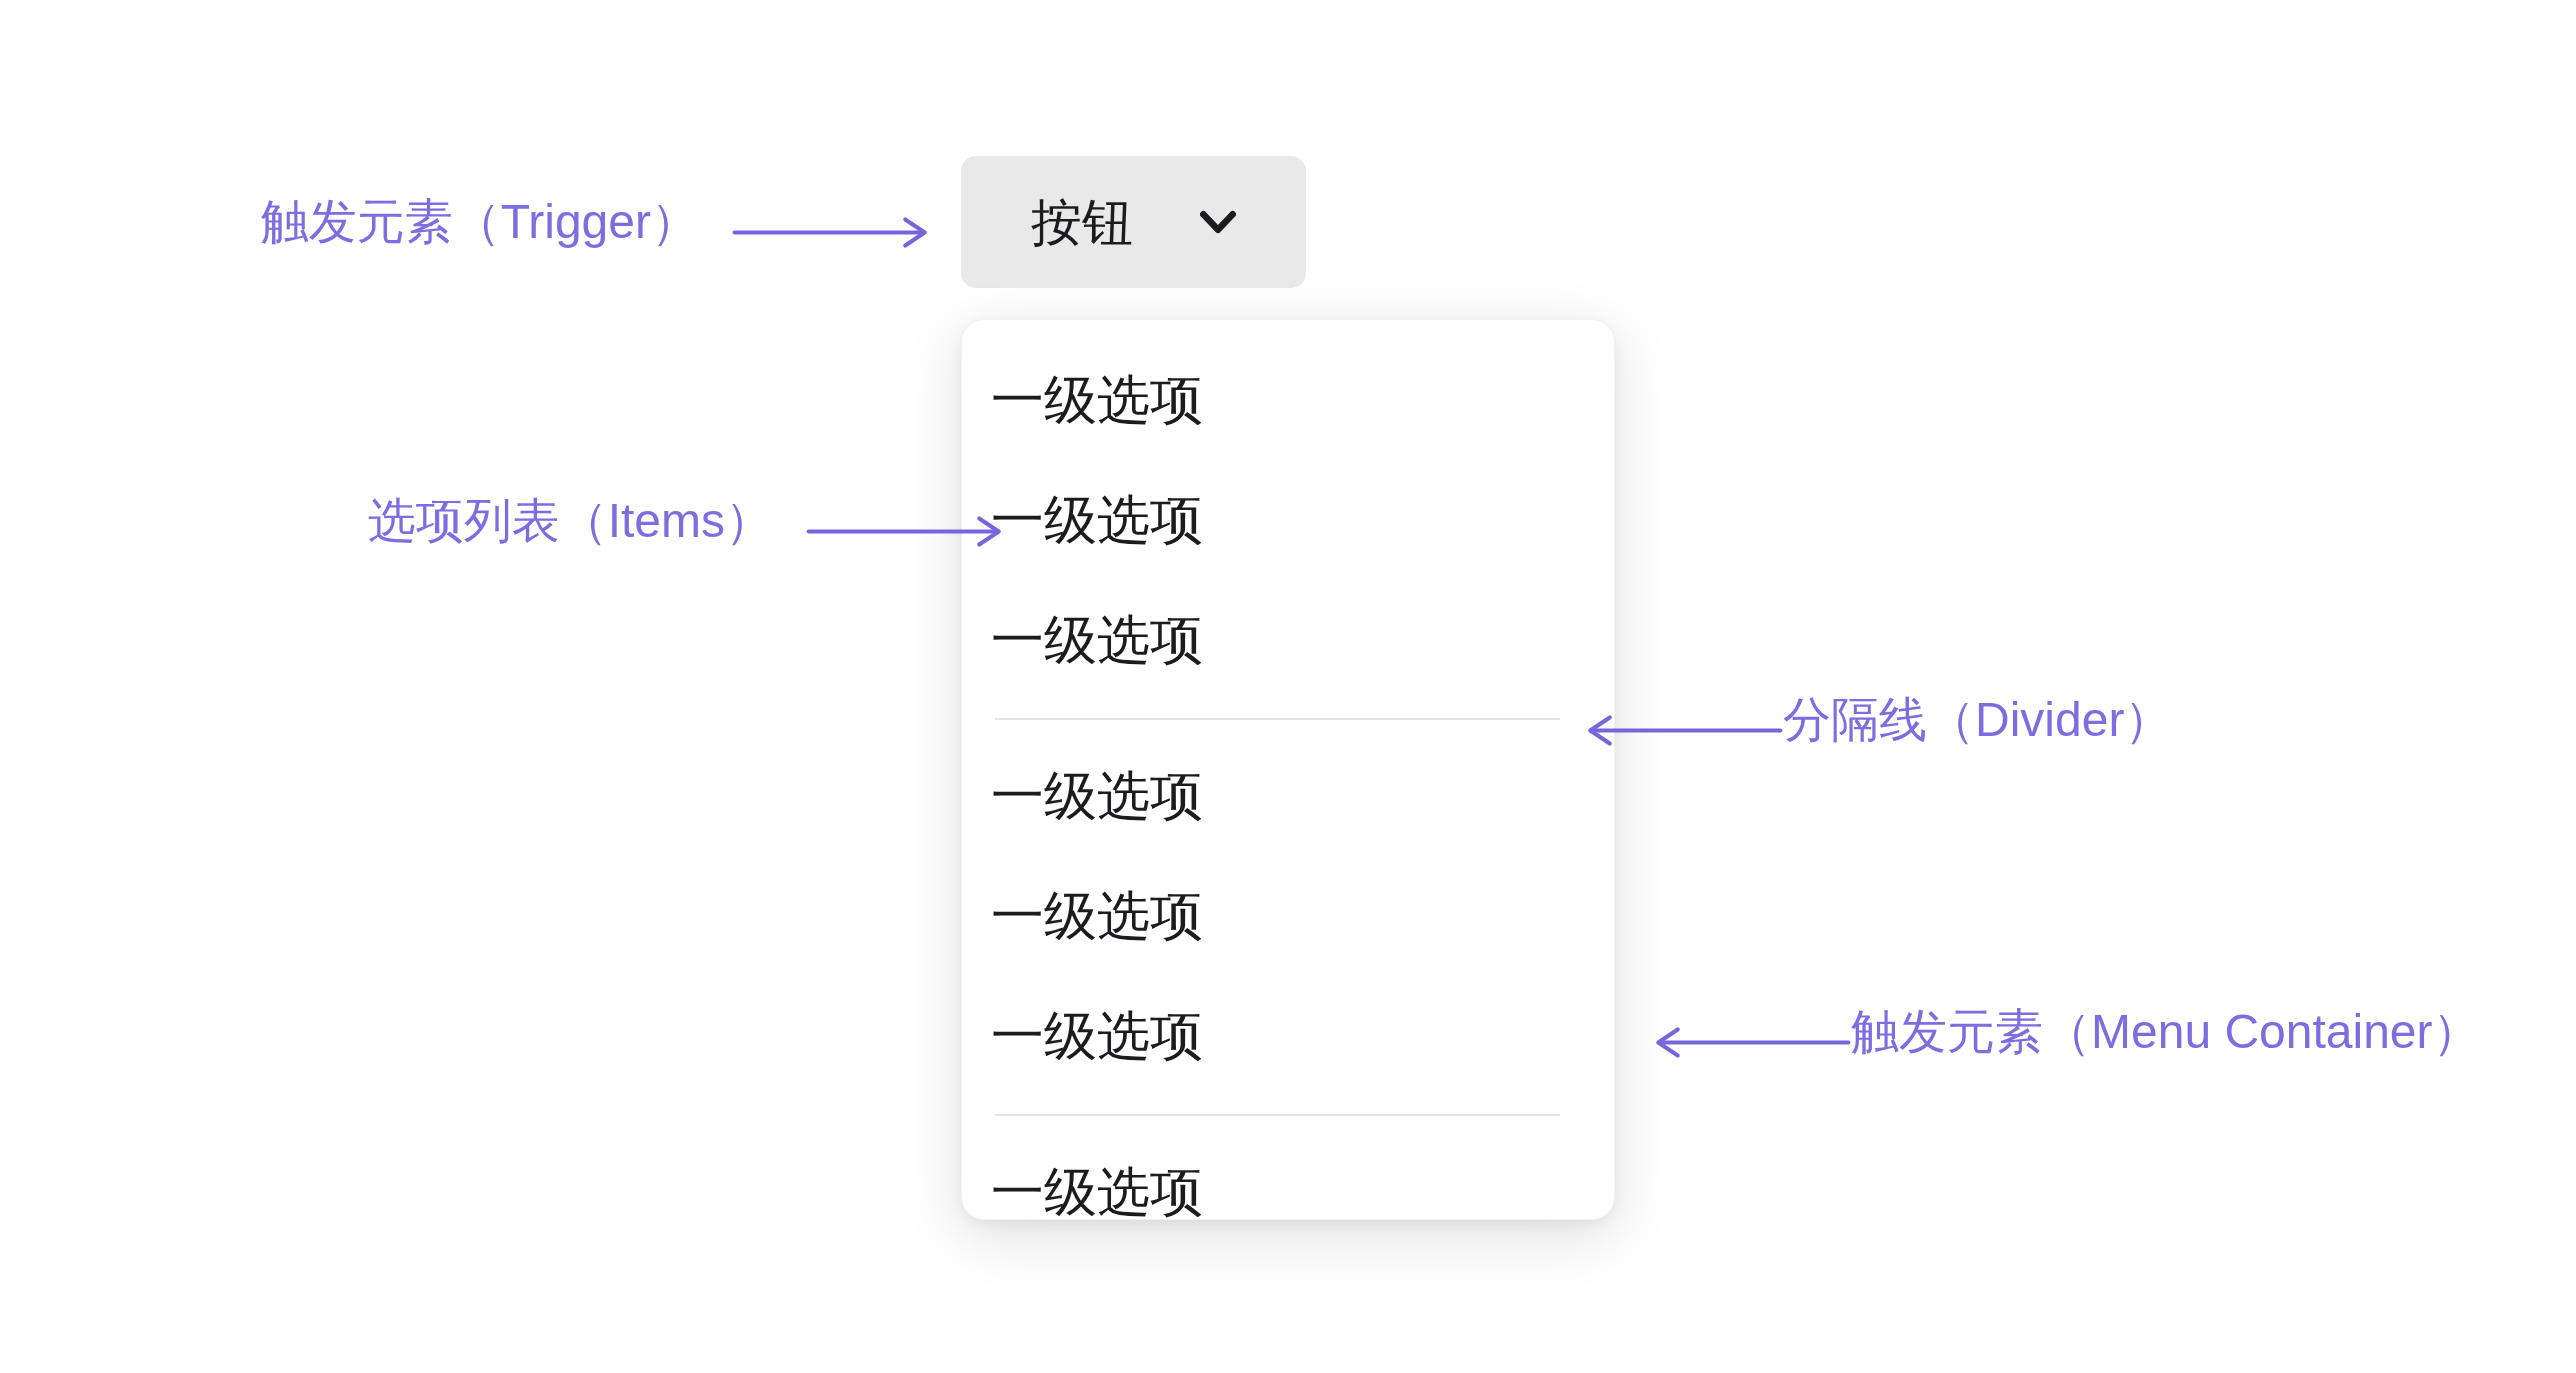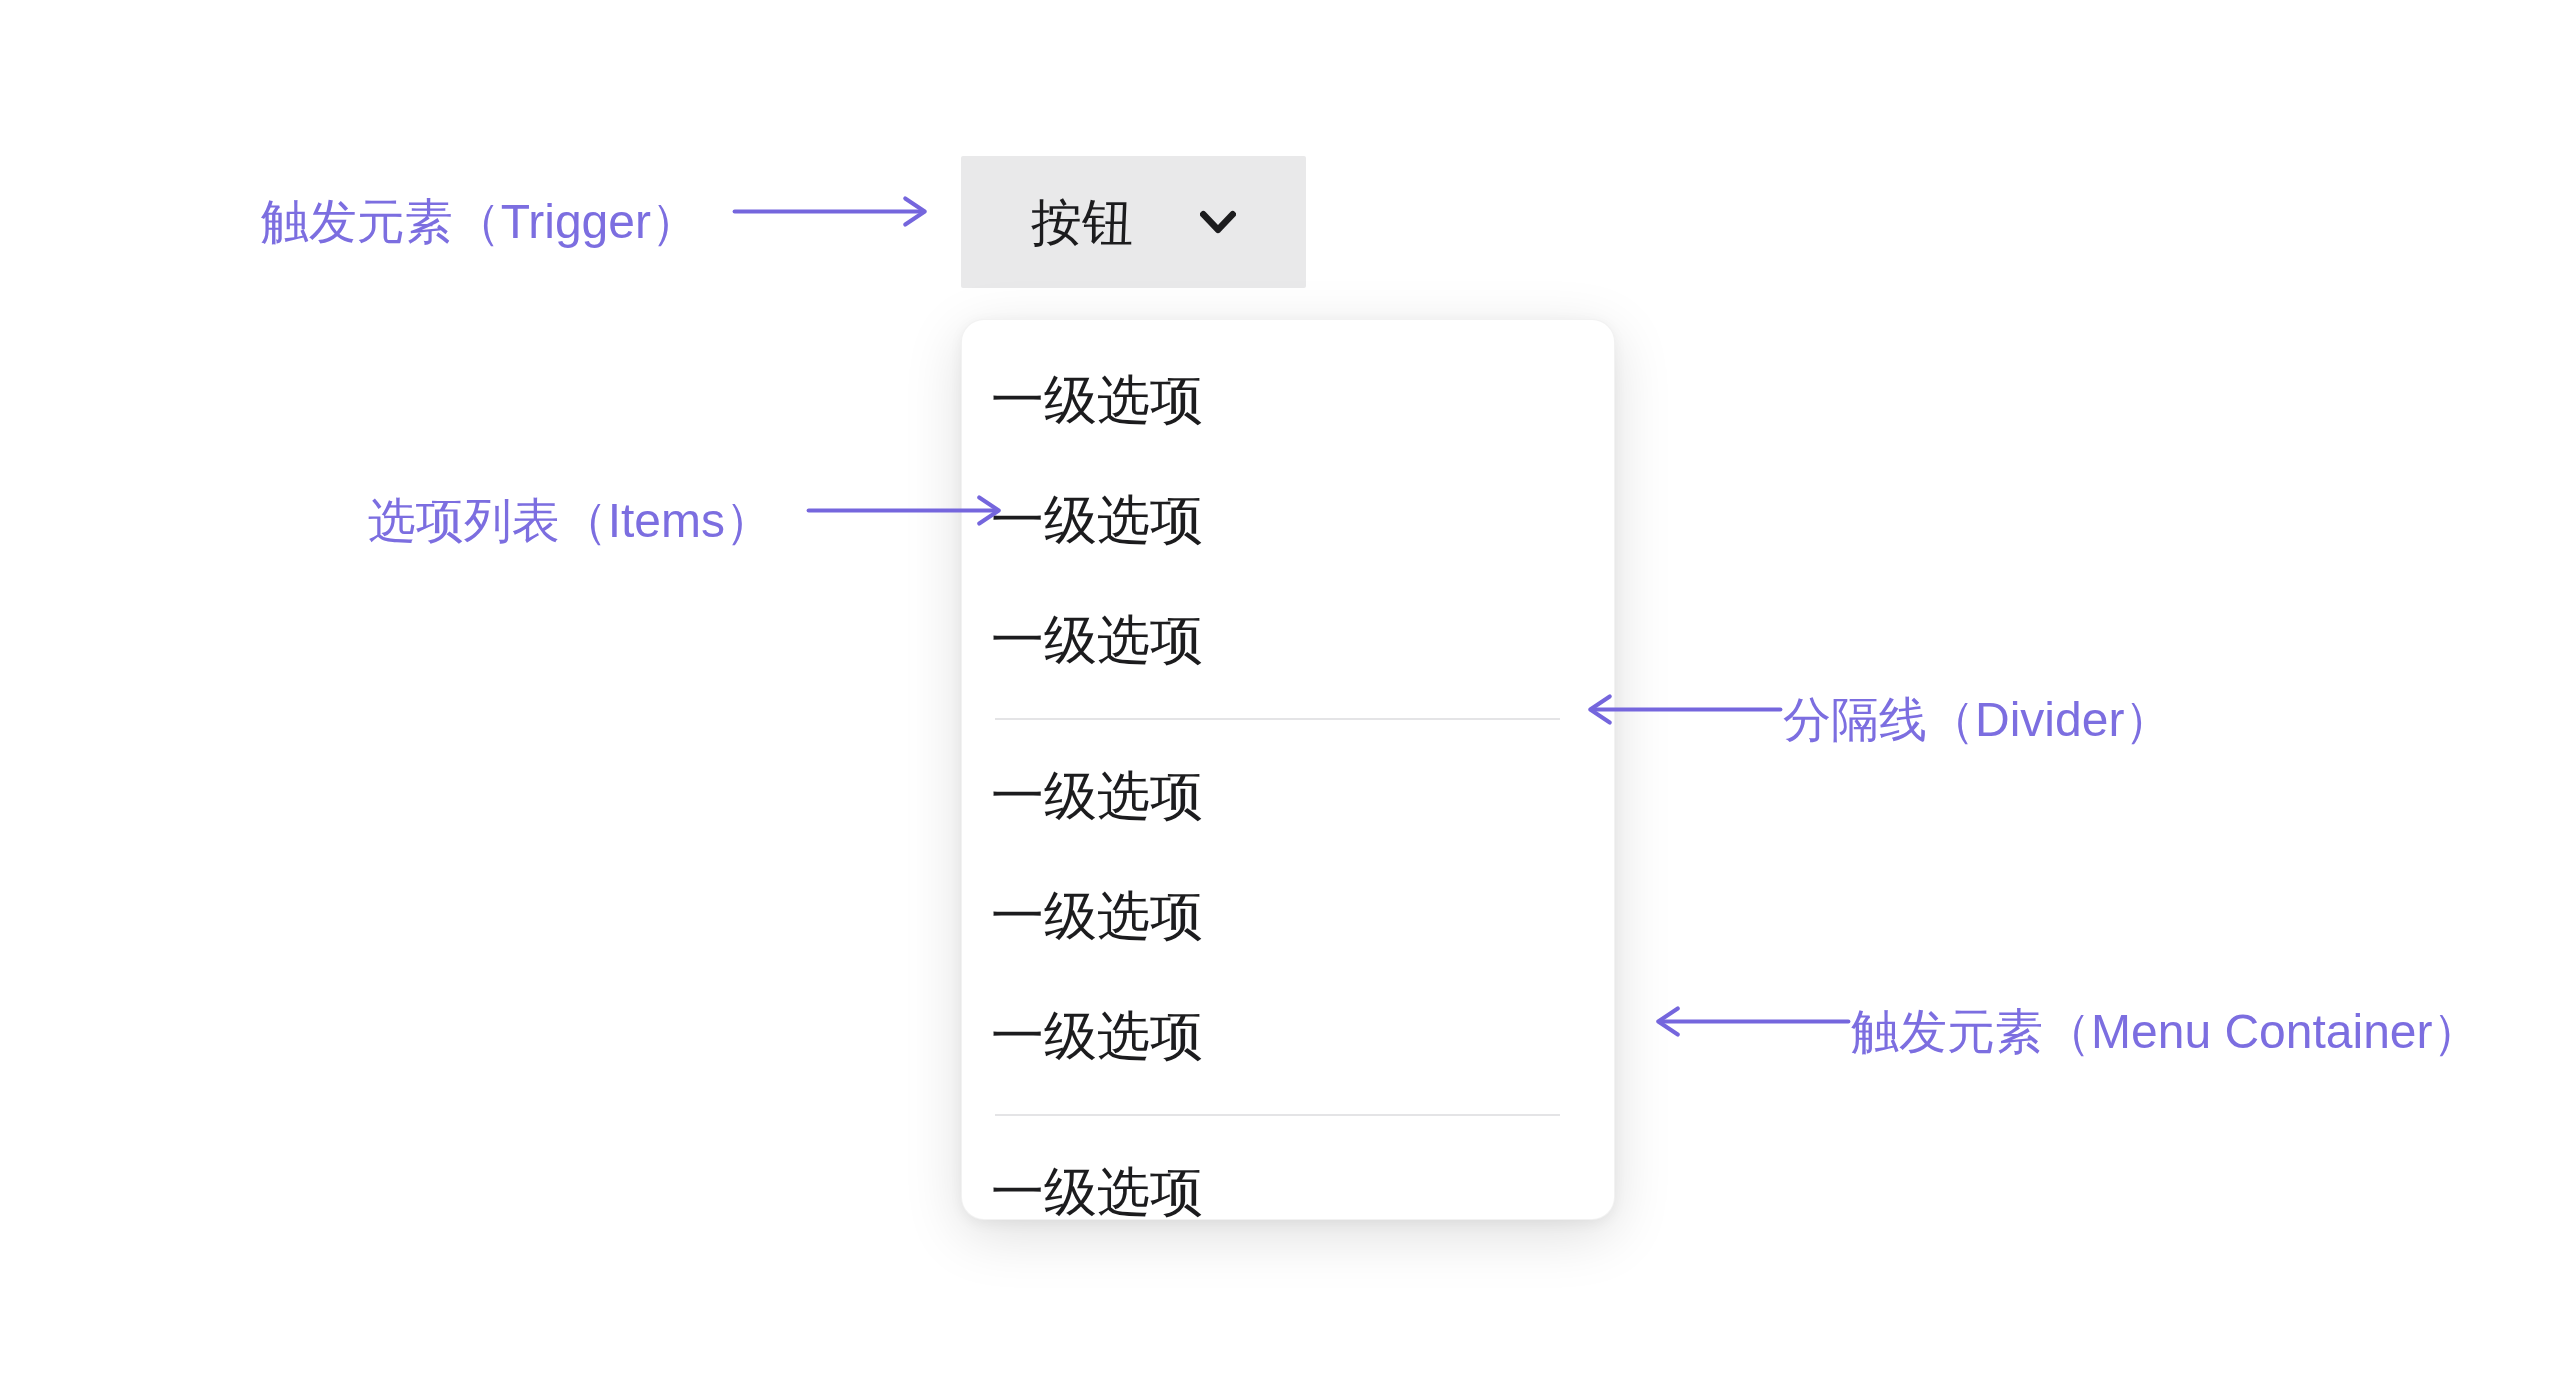--- a/index.html
+++ b/index.html
@@ -19,21 +19,21 @@
     background:var(--page-bg);
     overflow:hidden;
     font-family:"Liberation Sans","DejaVu Sans",sans-serif;
   }
 
   
   .trigger-btn{
     position:absolute;left:961px;top:156px;
     width:345px;height:132px;
     background:var(--button-bg);
-    border:none;border-radius:2px;
+    border:none;border-radius:15px;
     display:flex;align-items:center;justify-content:center;gap:67px;
     cursor:pointer;padding:4px;
   }
   .trigger-btn .label{
     font-size:51px;font-weight:500;color:var(--button-text);line-height:1;
   }
   .chevron-icon{display:block;color:var(--button-text);}
 
   
   .menu{
@@ -53,21 +53,21 @@
     font-size:53px;color:var(--item-text);
     white-space:nowrap;cursor:pointer;
   }
   .menu-divider{
     height:1.6px;background:var(--divider);
     margin:18px 54px 16.4px 33px;
   }
 
   
   .ann{
-    position:absolute;display:flex;align-items:flex-start;
+    position:absolute;display:flex;align-items:flex-end;
     transform:translateY(-50%);
     color:var(--accent-line);
     white-space:nowrap;
   }
   .ann.from-left{gap:33px;}
   .ann.from-right{}
   .ann-label{
     font-size:48px;line-height:1.25;color:var(--accent-text);
   }
   .ann-arrow{display:block;flex:0 0 auto;}

